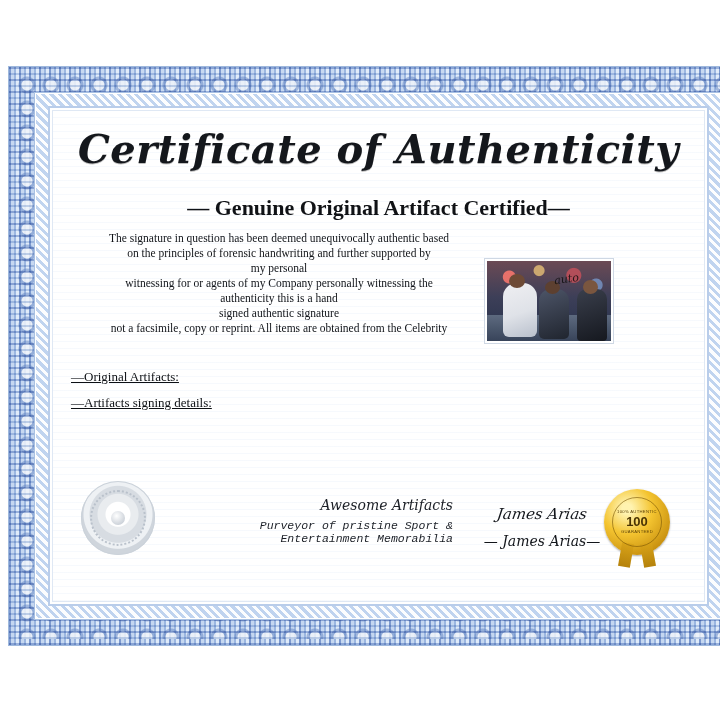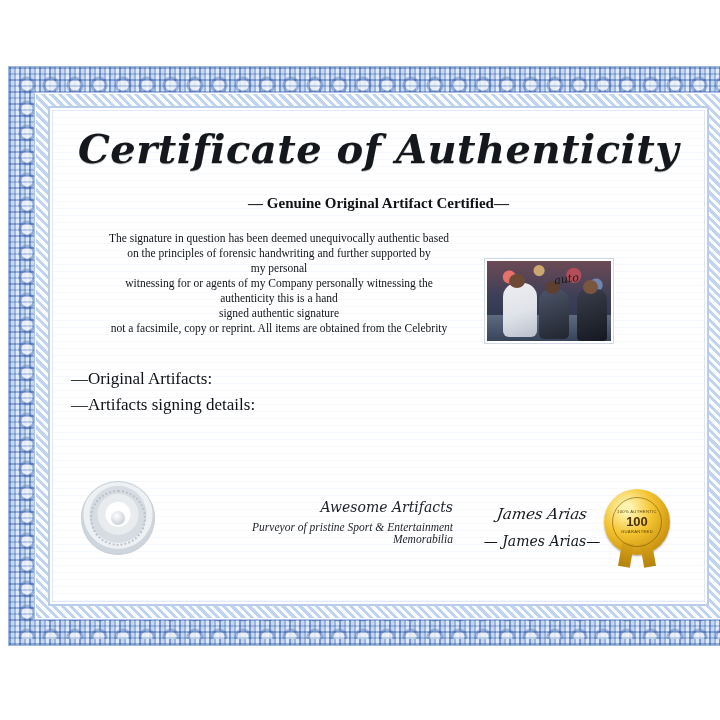--- a/index.html
+++ b/index.html
@@ -119,21 +119,21 @@
     text-shadow: 0 1px 0 rgba(0,0,0,0.25);
   }
 
   .subtitle {
     position: absolute;
     top: 84px;
     left: 0;
     width: 100%;
     text-align: center;
     font-family: "Liberation Serif", serif;
-    font-size: 15px;
+    font-size: 22px;
     font-weight: 700;
     color: #101216;
   }
 
   .body-block {
     position: absolute;
     top: 120px;
     left: 26px;
     width: 400px;
     text-align: center;
@@ -141,22 +141,23 @@
     font-size: 11.5px;
     line-height: 15px;
     color: #111419;
   }
   .body-block p { margin: 0; }
 
   .section-line {
     position: absolute;
     left: 18px;
     font-family: "Liberation Serif", serif;
-    font-size: 17px;
+    font-size: 13px;
     color: #0d1014;
+    text-decoration: underline;
   }
   .section-line.one { top: 258px; }
   .section-line.two { top: 284px; }
 
   
   .photo {
     position: absolute;
     left: 432px;
     top: 148px;
     width: 124px;
@@ -267,21 +268,21 @@
     width: 250px;
     text-align: right;
     color: #1b1f26;
   }
   .company-name {
     font-family: "DejaVu Serif", serif;
     font-style: italic;
     font-size: 14px;
   }
   .company-tag {
-    font-family: Liberation Serif, serif;
+    font-family: Liberation Mono, monospace;
     font-style: italic;
     font-size: 11.5px;
     margin-top: 6px;
   }
 
   .sig-block {
     position: absolute;
     left: 404px;
     bottom: 52px;
     width: 170px;

